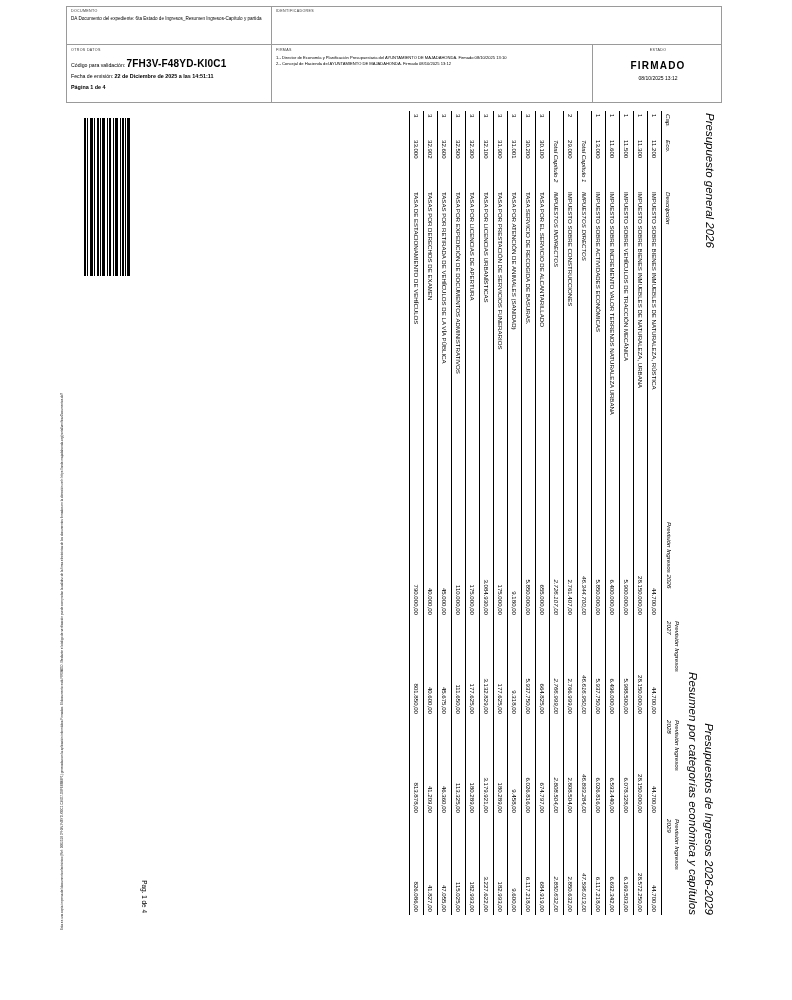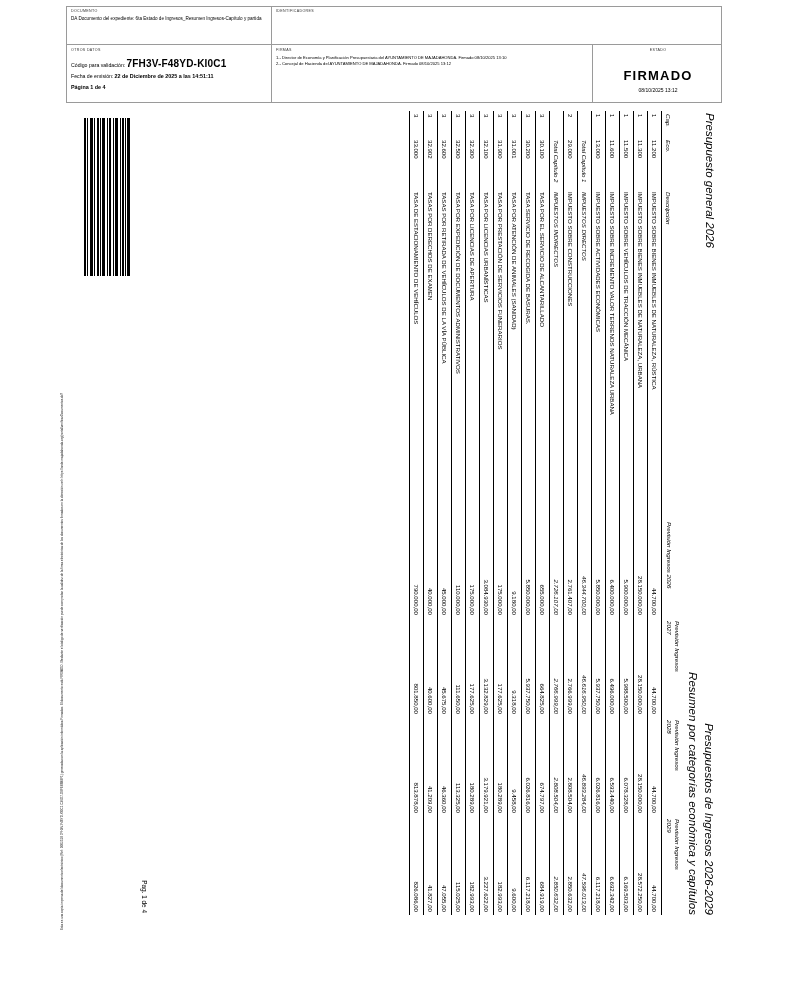--- a/index.html
+++ b/index.html
@@ -64,25 +64,25 @@
   .hdr-b2 { left: 205px; top: 0; width: 451px; height: 38px; }
   .hdr-b3 { left: 0;   top: 39px; width: 204px; height: 58px; }
   .hdr-b4 { left: 205px; top: 39px; width: 320px; height: 58px; }
   .hdr-b5 { left: 526px; top: 39px; width: 130px; height: 58px; text-align: center; }
 
   .hdr-strong { font-weight: bold; font-size: 5.4px; }
   .hdr-code { font-weight: bold; font-size: 10px; letter-spacing: .2px; }
   .hdr-mid { font-size: 5.2px; }
   .firmas-line { font-size: 4.1px; display: block; line-height: 1.55; }
   .estado-word {
-    font-size: 13px;
+    font-size: 10px;
     font-weight: bold;
     letter-spacing: 1.2px;
     display: block;
-    margin-top: 14px;
+    margin-top: 6px;
   }
   .estado-date { font-size: 5px; display: block; margin-top: 3px; }
 
   
   .barcode {
     position: absolute;
     left: 84px;
     top: 118px;
     width: 46px;
     height: 158px;

